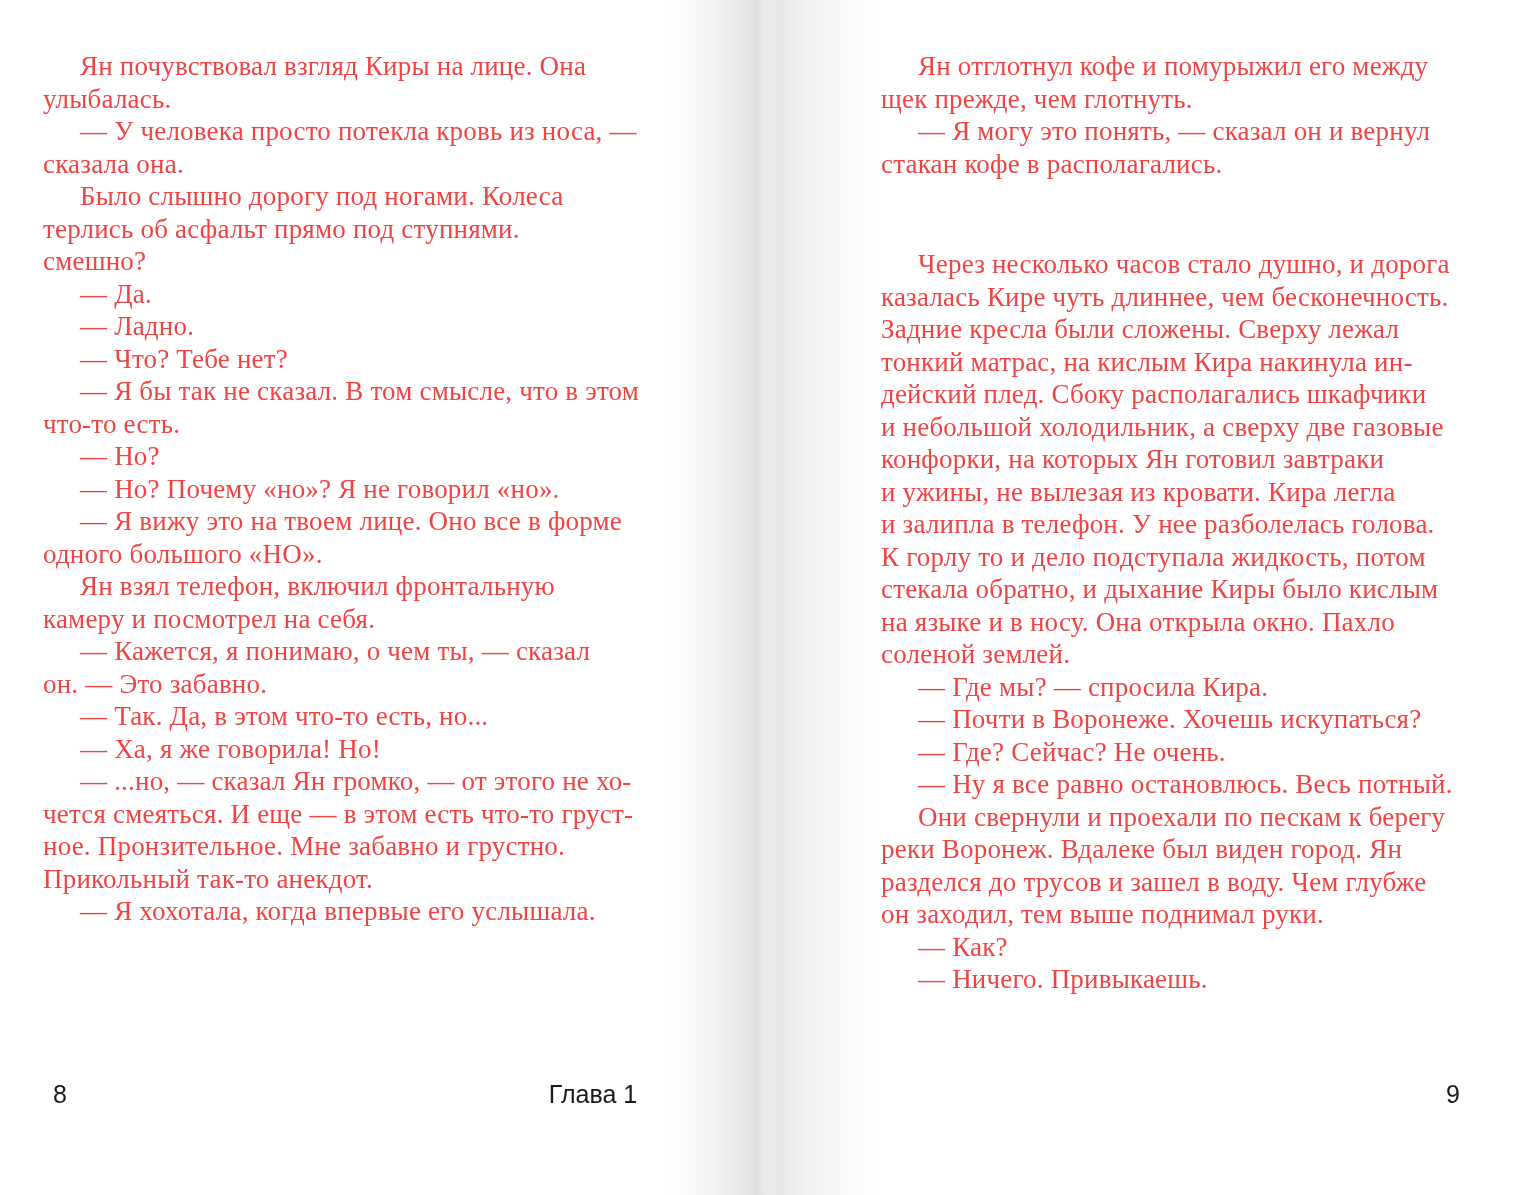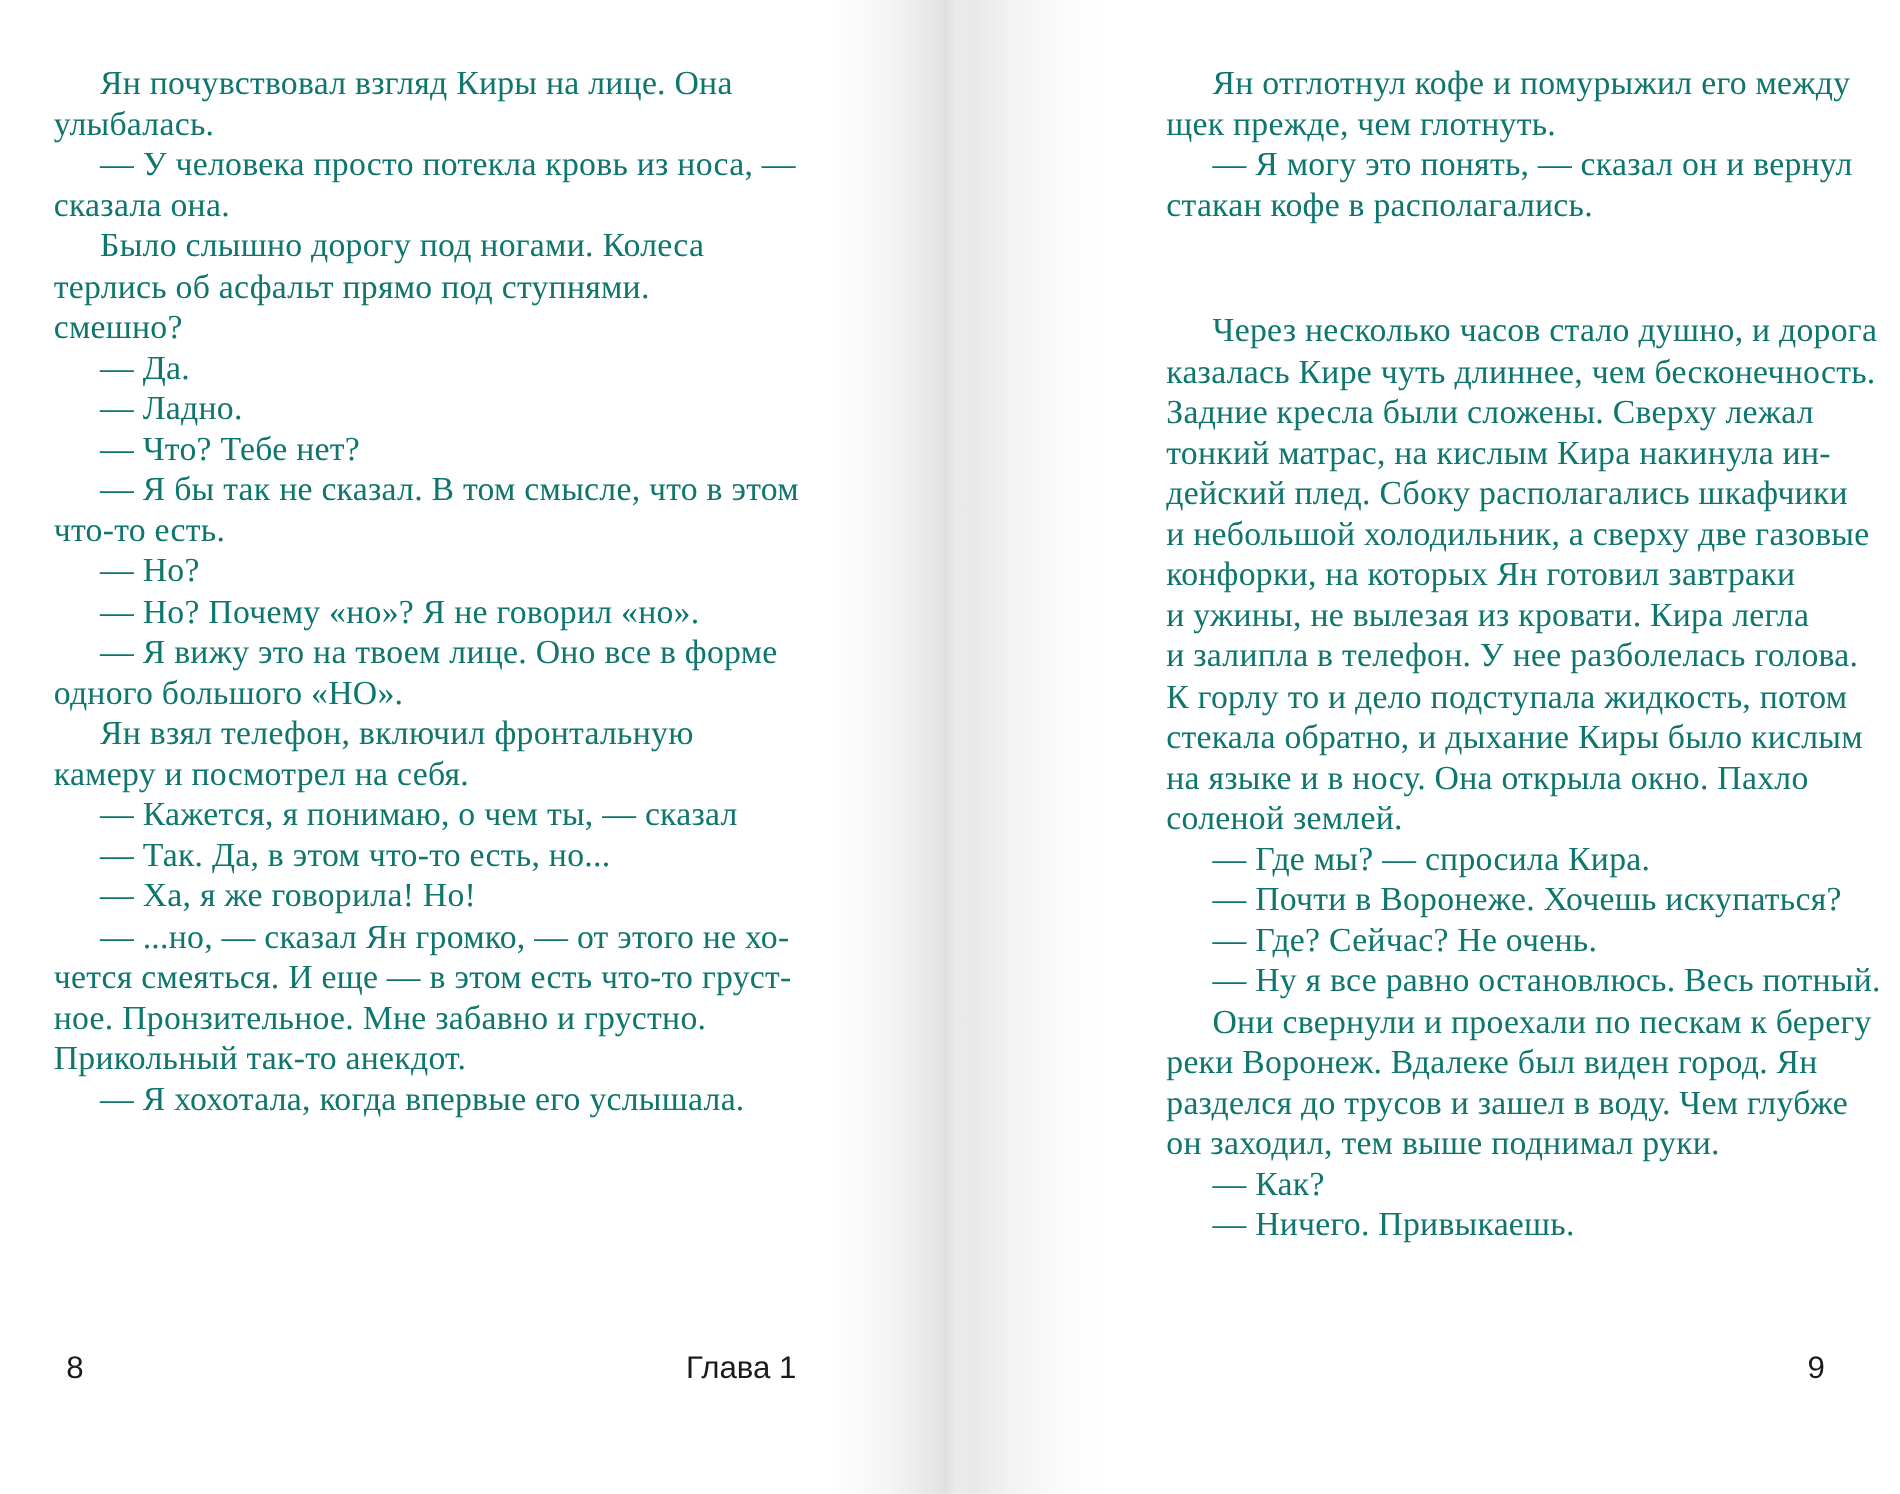--- a/index.html
+++ b/index.html
@@ -6,26 +6,26 @@
   body {
     width: 1520px; height: 1195px;
     background: #ffffff;
     overflow: hidden;
     font-family: "Liberation Serif", serif;
   }
   .spread { position: relative; width: 1520px; height: 1195px; background: #ffffff; }
 
   .page { position: absolute; top: 50px; }
   .page-left  { left: 43px;  width: 620px; }
-  .page-right { left: 933px; width: 565px; }
+  .page-right { left: 881px; width: 565px; }
 
   .line {
     font-size: 27px;
     line-height: 32.5px;
-    color: #0f766e;
+    color: #ef4444;
     white-space: nowrap;
     letter-spacing: 0.2px;
   }
   .line.indent { padding-left: 37px; }
   .line.gap { height: 68px; }
 
   .spine-shadow {
     position: absolute;
     left: 663px; top: 0;
     width: 222px; height: 1195px;
@@ -72,20 +72,21 @@
         <div class="line indent">— Что? Тебе нет?</div>
         <div class="line indent">— Я бы так не сказал. В том смысле, что в этом</div>
         <div class="line">что-то есть.</div>
         <div class="line indent">— Но?</div>
         <div class="line indent">— Но? Почему «но»? Я не говорил «но».</div>
         <div class="line indent">— Я вижу это на твоем лице. Оно все в форме</div>
         <div class="line">одного большого «НО».</div>
         <div class="line indent">Ян взял телефон, включил фронтальную</div>
         <div class="line">камеру и посмотрел на себя.</div>
         <div class="line indent">— Кажется, я понимаю, о чем ты, — сказал</div>
+        <div class="line">он. — Это забавно.</div>
         <div class="line indent">— Так. Да, в этом что-то есть, но...</div>
         <div class="line indent">— Ха, я же говорила! Но!</div>
         <div class="line indent">— ...но, — сказал Ян громко, — от этого не хо-</div>
         <div class="line">чется смеяться. И еще — в этом есть что-то груст-</div>
         <div class="line">ное. Пронзительное. Мне забавно и грустно.</div>
         <div class="line">Прикольный так-то анекдот.</div>
         <div class="line indent">— Я хохотала, когда впервые его услышала.</div>
       </div>
   </div>
 

